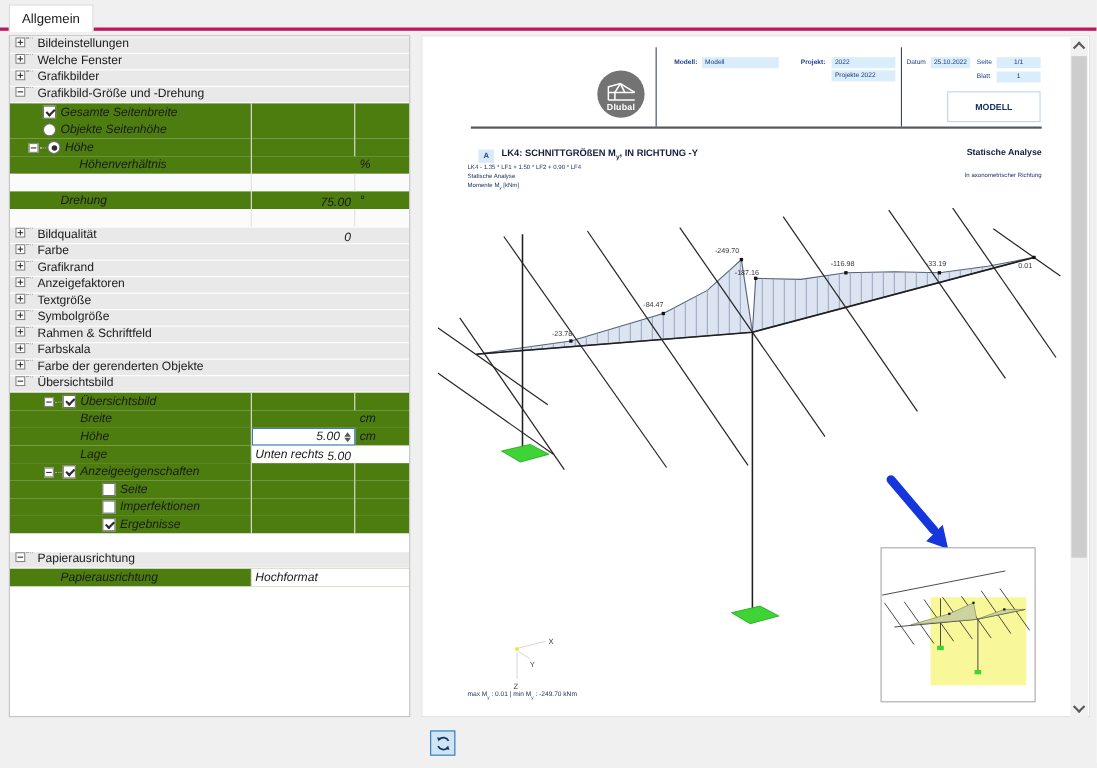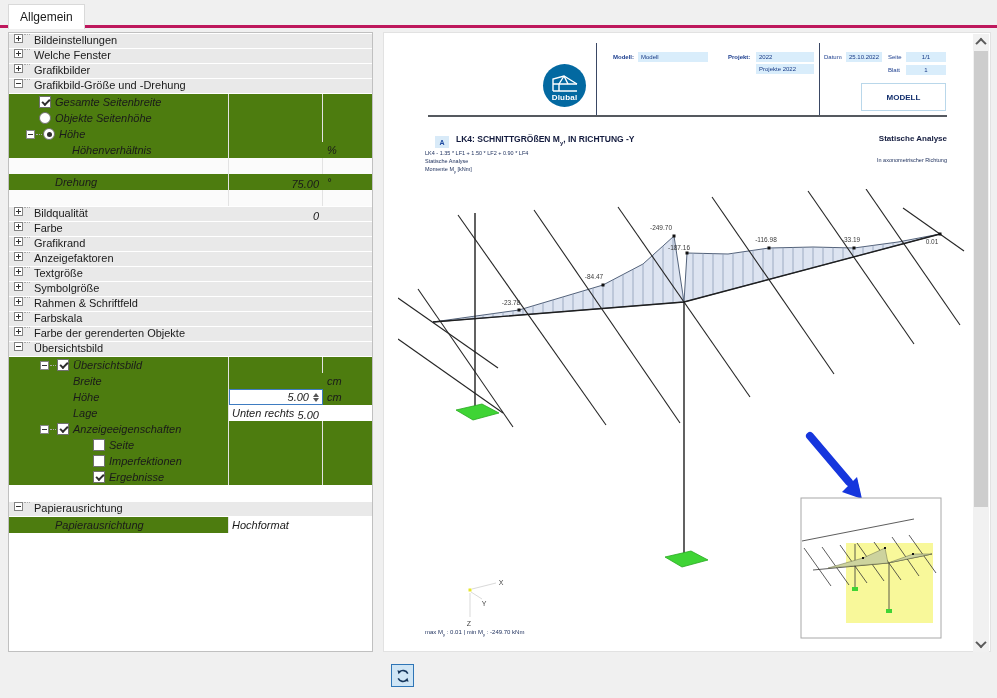--- a/index.html
+++ b/index.html
@@ -41,21 +41,21 @@
   .tri-d { width:0; height:0; border-left:3px solid transparent; border-right:3px solid transparent; border-top:4px solid #555; }
   .spacer-row { height:16px; display:flex; background:#fbfbfb; }
   .spacer-row .a { width:220px; border-right:1px solid #e3e3e3; }
   .spacer-row .b { width:94px; border-right:1px solid #e3e3e3; }
   
   .right-panel { position:absolute; left:383px; top:32px; width:608px; height:620px; background:#fff; border:1px solid #e2e2e2; }
   .paper { position:absolute; left:14px; top:6px; width:570px; height:612px; background:#fff; }
   
   .hline { position:absolute; background:#55595f; }
   .vline { position:absolute; background:#3a4764; width:1px; }
-  .logo-circle { position:absolute; left:145px; top:25px; width:43px; height:43px; border-radius:50%; background:#0369a1;
+  .logo-circle { position:absolute; left:145px; top:25px; width:43px; height:43px; border-radius:50%; background:#737373;
                  display:flex; flex-direction:column; align-items:center; justify-content:flex-end; overflow:hidden; }
   .logo-text { color:#fff; font-size:8px; font-weight:bold; margin-bottom:5px; letter-spacing:.2px; }
   .hdr-label { position:absolute; font-size:6px; color:#1d3f8f; white-space:nowrap; }
   .hdr-field { position:absolute; background:#d9edfb; font-size:6px; color:#173a86; display:flex; align-items:center; padding-left:3px; white-space:nowrap; }
   .hdr-field.center { justify-content:center; padding-left:0; }
   .modell-box { position:absolute; left:463px; top:44px; width:85px; height:28px; border:1px solid #b9d7ea;
                 display:flex; align-items:center; justify-content:center; font-size:8px; font-weight:bold; color:#14306e; }
   .title-chip { position:absolute; left:37px; top:97px; width:14px; height:12px; background:#d8eaf8; color:#1d49a0;
                 font-size:7px; font-weight:bold; display:flex; align-items:center; justify-content:center; }
   .rep-title { position:absolute; left:58px; top:95px; font-size:8.5px; font-weight:bold; color:#141c3f; white-space:nowrap; }

